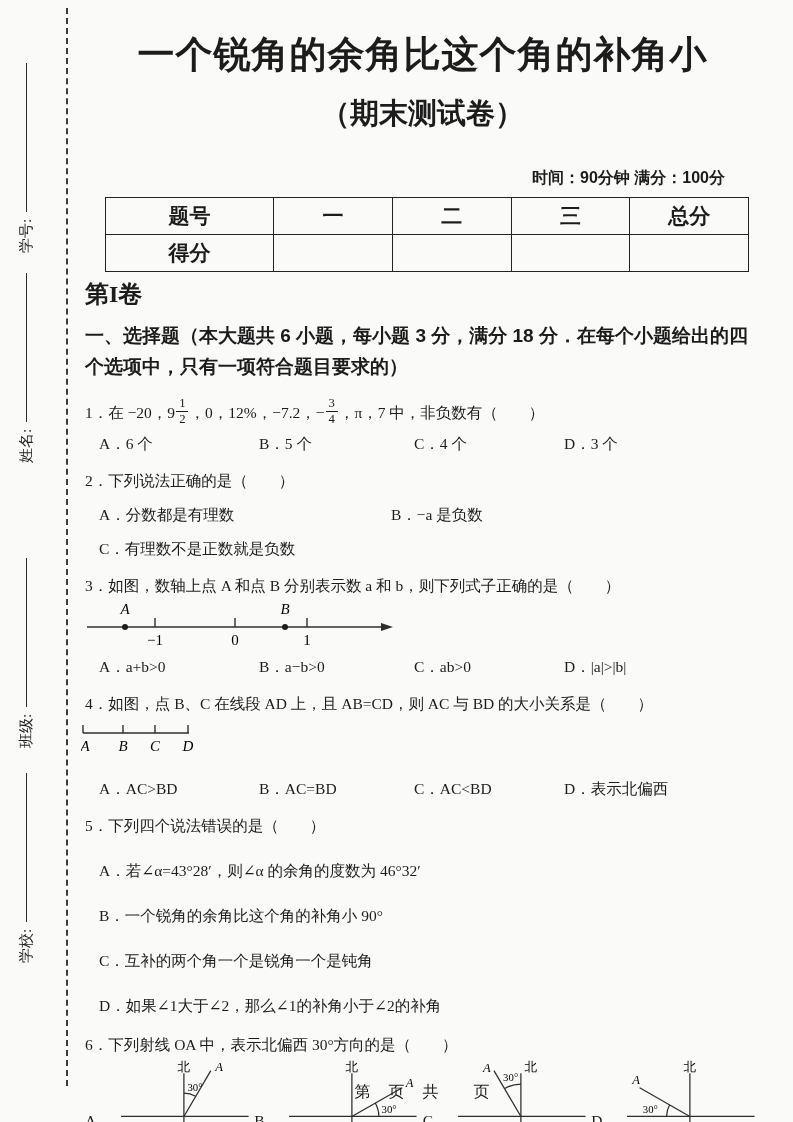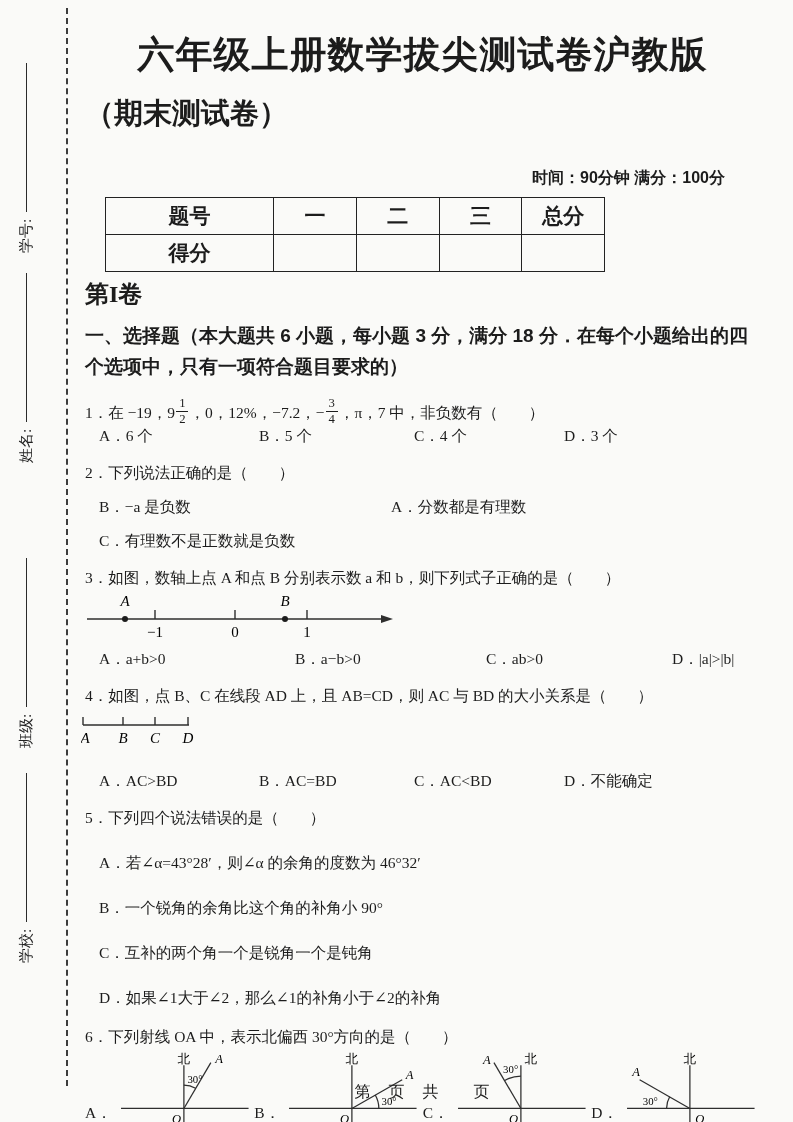--- a/index.html
+++ b/index.html
@@ -6,32 +6,32 @@
   .page{position:relative;width:793px;height:1122px;background:#fafaf8;
         font-family:"Liberation Serif","DejaVu Serif",serif;color:#1c1c1c;overflow:hidden;}
   .dashed-border{position:absolute;left:66px;top:8px;height:1078px;border-left:2.5px dashed #3c3c3c;}
   
   .sidebar-item{position:absolute;left:-69px;width:190px;height:22px;display:flex;align-items:center;
         gap:7px;transform:rotate(-90deg);font-size:15px;color:#222;}
   .sidebar-item .write-line{flex:1;border-bottom:1.6px solid #2b2b2b;height:1px;}
   .content{position:absolute;left:85px;top:0;width:675px;}
   .title{text-align:center;font-family:"Liberation Sans","DejaVu Sans",sans-serif;font-weight:bold;
         font-size:37px;margin:30px 0 0;letter-spacing:1px;}
-  .subtitle{text-align:left;font-family:"Liberation Sans","DejaVu Sans",sans-serif;font-weight:bold;
+  .subtitle{text-align:center;font-family:"Liberation Sans","DejaVu Sans",sans-serif;font-weight:bold;
         font-size:29px;margin:14px 0 0;}
   .meta{text-align:right;font-family:"Liberation Sans","DejaVu Sans",sans-serif;font-weight:bold;
         font-size:16px;margin:34px 35px 8px 0;}
-  table.score{border-collapse:collapse;margin-left:20px;width:500px;table-layout:fixed;}
+  table.score{border-collapse:collapse;margin-left:20px;width:644px;table-layout:fixed;}
   table.score td{border:1.6px solid #222;height:34px;text-align:center;font-weight:bold;font-size:21px;}
   table.score td.c0{width:165px;}
   .part-title{font-size:24px;font-weight:bold;margin:6px 0 0;}
   .sec-title{font-family:"Liberation Sans","DejaVu Sans",sans-serif;font-weight:bold;
         font-size:19px;line-height:1.65;margin:10px 0 0;}
   .question{font-size:15.5px;margin-top:14px;line-height:1.5;}
-  .opts4{display:grid;grid-template-columns:160px 155px 150px auto;padding-left:14px;font-size:15.5px;}
+  .opts4{display:grid;grid-template-columns:160px 155px 150px auto;padding-left:14px;margin-top:8px;font-size:15.5px;}
   .opts2{display:grid;grid-template-columns:292px auto;row-gap:13px;padding-left:14px;margin-top:12px;font-size:15.5px;}
   .optlist{padding-left:14px;font-size:15.5px;}
   .optlist div{margin-top:24px;}
   .frac{display:inline-block;vertical-align:-0.45em;text-align:center;line-height:1.05;font-size:0.82em;margin:0 1px;}
   .frac .num{display:block;padding:0 3px 1px;border-bottom:1.2px solid #1c1c1c;}
   .frac .den{display:block;padding-top:1px;}
   .figure{margin-top:6px;}
   .seg-figure{margin:8px 0 0 -4px;}
   .q6row{display:flex;justify-content:space-between;margin-top:2px;}
   .q6item{display:flex;}
@@ -61,21 +61,21 @@
     <span>班级:</span>
     <span class="write-line"></span>
   </div>
   <div class="sidebar-item" style="top:857px;">
     <span>学校:</span>
     <span class="write-line"></span>
   </div>
 
   <div class="content">
 
-    <div class="title">六年级上册数学拔尖测试卷沪教版</div>
+    <div class="title">一个锐角的余角比这个角的补角小</div>
     <div class="subtitle">（期末测试卷）</div>
     <div class="meta">时间：90分钟  满分：100分</div>
 
     <table class="score">
       <tbody>
           <tr>
         <td class="c0">题号</td>
         <td>一</td>
         <td>二</td>
         <td>三</td>
@@ -89,54 +89,54 @@
         <td></td>
       </tr>
     </tbody>
       </table>
 
     <div class="part-title">第I卷</div>
 
     <div class="sec-title">一、选择题（本大题共 6 小题，每小题 3 分，满分 18 分．在每个小题给出的四个选项中，只有一项符合题目要求的）</div>
 
     <div class="question">
-      <span>1．在 −19，9</span><span class="frac"><span class="num">1</span><span class="den">2</span></span><span>，0，12%，−7.2，−</span><span class="frac"><span class="num">3</span><span class="den">4</span></span><span>，π，7 中，非负数有（　　）</span>
+      <span>1．在 −20，9</span><span class="frac"><span class="num">1</span><span class="den">2</span></span><span>，0，12%，−7.2，−</span><span class="frac"><span class="num">3</span><span class="den">4</span></span><span>，π，7 中，非负数有（　　）</span>
     </div>
     <div class="opts4">
       <span>A．6 个</span>
       <span>B．5 个</span>
       <span>C．4 个</span>
       <span>D．3 个</span>
     </div>
 
     <div class="question">2．下列说法正确的是（　　）</div>
     <div class="opts2">
+      <span>A．分数都是有理数</span>
       <span>B．−a 是负数</span>
-      <span>A．分数都是有理数</span>
       <span>C．有理数不是正数就是负数</span>
     </div>
 
     <div class="question">3．如图，数轴上点 A 和点 B 分别表示数 a 和 b，则下列式子正确的是（　　）</div>
     <div class="figure">
       <svg width="310" height="48" viewBox="0 0 310 48">
         <line x1="2" y1="24" x2="299" y2="24"></line>
         <polygon points="308,24 296,20 296,28" fill="#2e2e2e" stroke="none"></polygon>
         <line x1="70" y1="15" x2="70" y2="24"></line>
         <line x1="150" y1="15" x2="150" y2="24"></line>
         <line x1="222" y1="15" x2="222" y2="24"></line>
         <circle class="dot" cx="40" cy="24" r="3"></circle>
         <circle class="dot" cx="200" cy="24" r="3"></circle>
         <text class="it" x="40" y="11" font-size="15" text-anchor="middle">A</text>
         <text class="it" x="200" y="11" font-size="15" text-anchor="middle">B</text>
         <text x="70" y="42" font-size="15" text-anchor="middle">−1</text>
         <text x="150" y="42" font-size="15" text-anchor="middle">0</text>
         <text x="222" y="42" font-size="15" text-anchor="middle">1</text>
       </svg>
     </div>
-    <div class="opts4" style="margin-top:2px;gap:36px;">
+    <div class="opts4" style="margin-top:2px;">
       <span>A．a+b&gt;0</span>
       <span>B．a−b&gt;0</span>
       <span>C．ab&gt;0</span>
       <span>D．|a|&gt;|b|</span>
     </div>
 
     <div class="question">4．如图，点 B、C 在线段 AD 上，且 AB=CD，则 AC 与 BD 的大小关系是（　　）</div>
     <div class="seg-figure">
       <svg width="118" height="34" viewBox="0 0 118 34">
         <line x1="2" y1="10" x2="108" y2="10"></line>
@@ -147,21 +147,21 @@
         <text class="it" x="4" y="28" font-size="15" text-anchor="middle">A</text>
         <text class="it" x="42" y="28" font-size="15" text-anchor="middle">B</text>
         <text class="it" x="74" y="28" font-size="15" text-anchor="middle">C</text>
         <text class="it" x="107" y="28" font-size="15" text-anchor="middle">D</text>
       </svg>
     </div>
     <div class="opts4" style="margin-top:18px;">
       <span>A．AC&gt;BD</span>
       <span>B．AC=BD</span>
       <span>C．AC&lt;BD</span>
-      <span>D．不能确定</span>
+      <span>D．表示北偏西</span>
     </div>
 
     <div class="question">5．下列四个说法错误的是（　　）</div>
     <div class="optlist">
       <div>A．若∠α=43°28′，则∠α 的余角的度数为 46°32′</div>
       <div>B．一个锐角的余角比这个角的补角小 90°</div>
       <div>C．互补的两个角一个是锐角一个是钝角</div>
       <div>D．如果∠1大于∠2，那么∠1的补角小于∠2的补角</div>
     </div>
 

